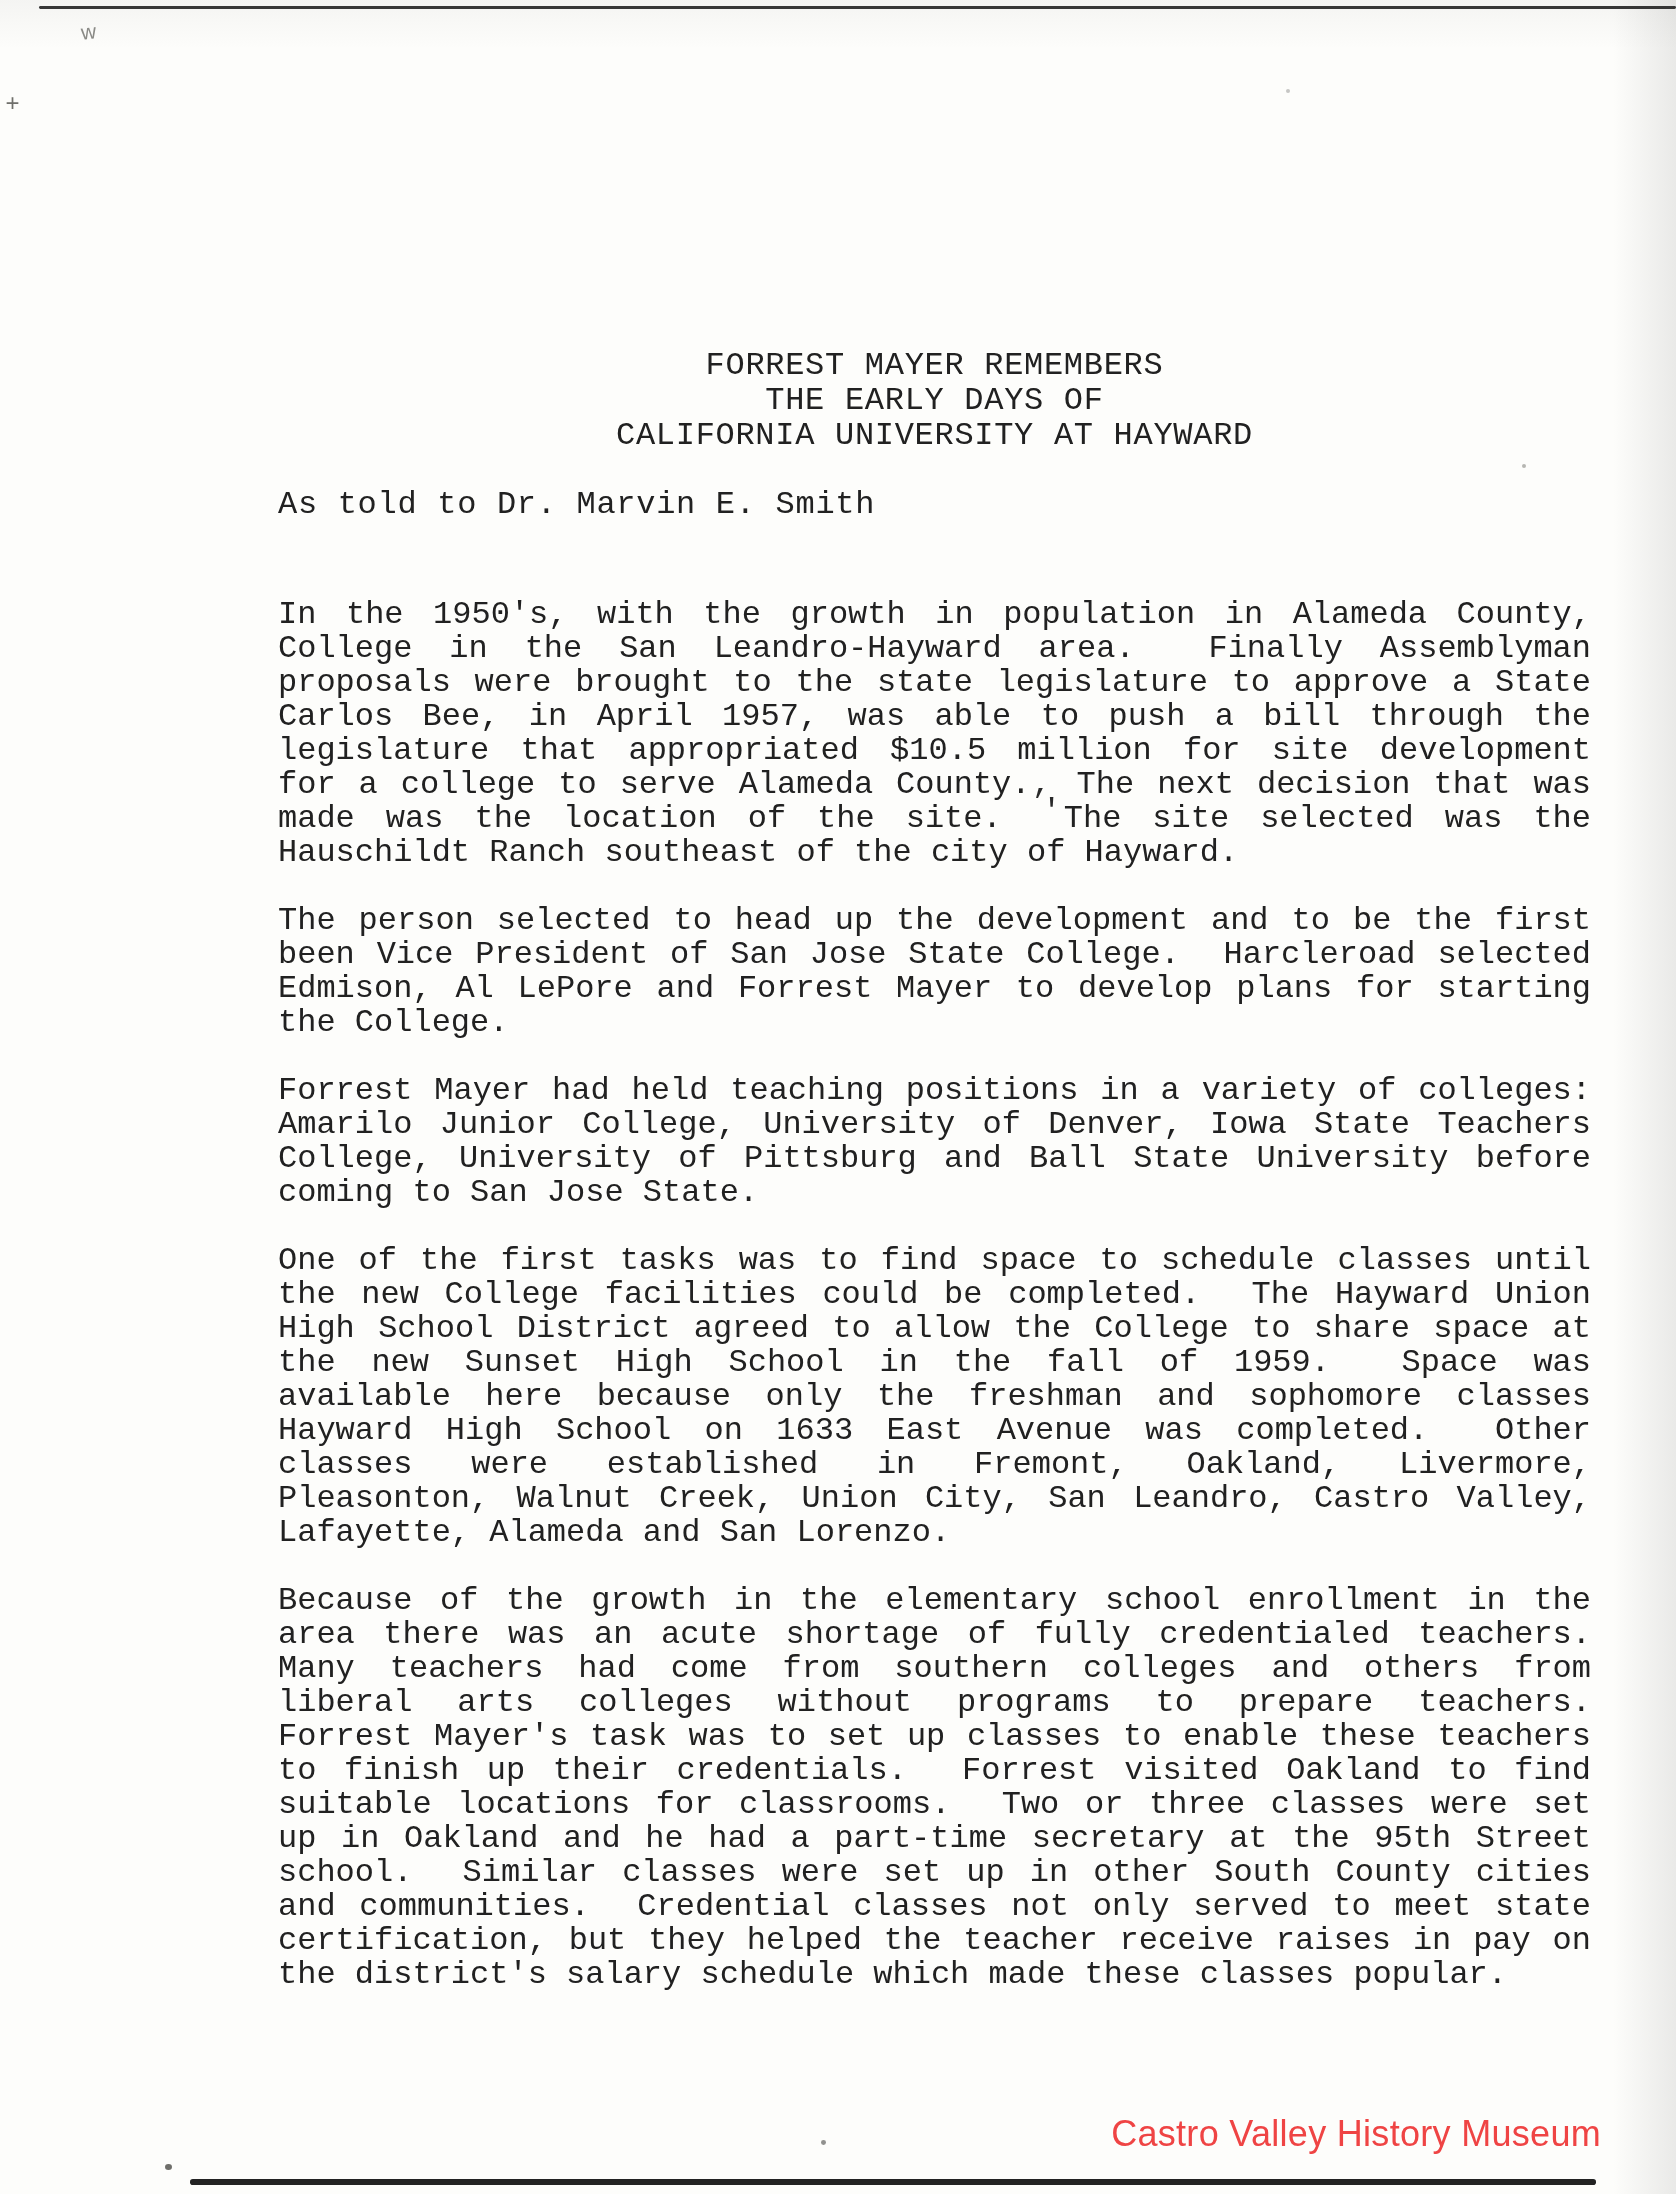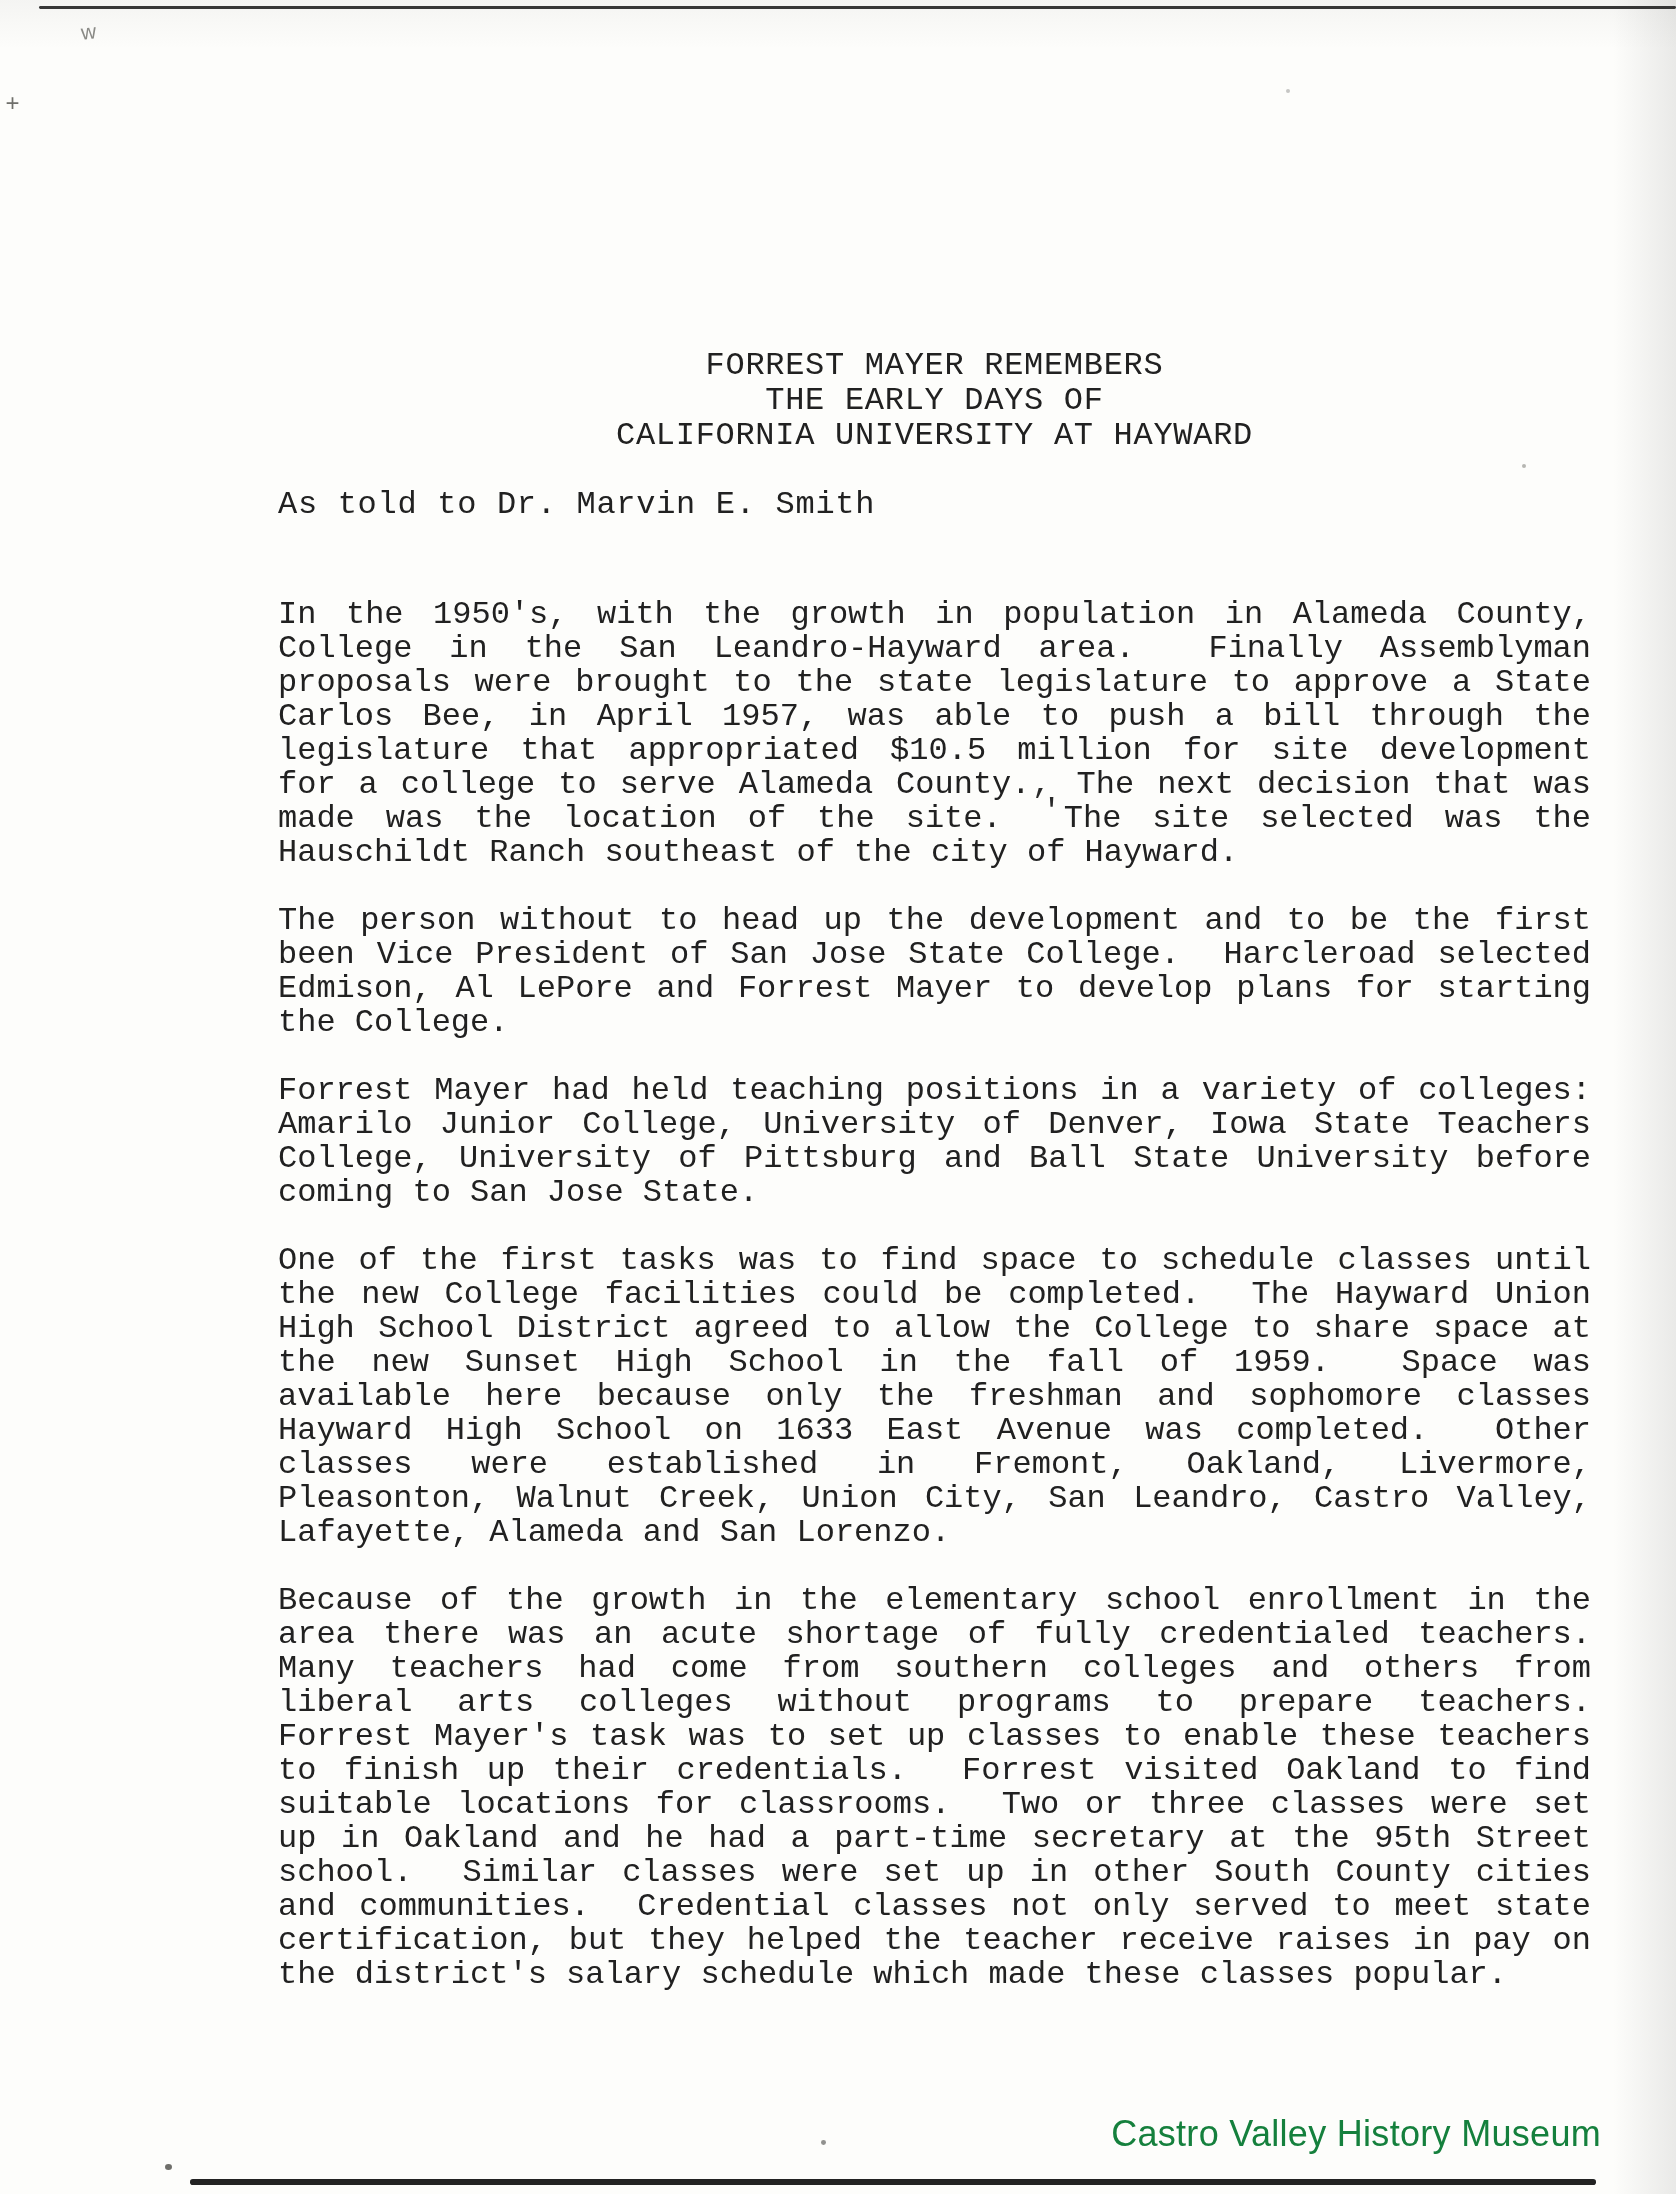--- a/index.html
+++ b/index.html
@@ -64,21 +64,21 @@
     text-align-last: left;
     -moz-text-align-last: left;
   }
   .watermark {
     position: absolute;
     top: 2113px;
     right: 75px;
     font-family: "Liberation Sans", "DejaVu Sans", sans-serif;
     font-size: 36px;
     font-weight: 400;
-    color: #15803d;
+    color: #ef4444;
     letter-spacing: 0.3px;
     white-space: nowrap;
   }
   
   .artifact { position: absolute; pointer-events: none; }
   .top-edge-line {
     top: 5.6px; left: 39px; width: 1637px; height: 3.5px;
     background: #1c1c1c; opacity: 0.88; border-radius: 1.4px;
   }
   .bottom-edge-line {
@@ -135,21 +135,21 @@
           <div class="line">In the 1950's, with the growth in population in Alameda County,</div>
           <div class="line">College in the San Leandro-Hayward area.&nbsp; Finally Assemblyman</div>
           <div class="line">proposals were brought to the state legislature to approve a State</div>
           <div class="line">Carlos Bee, in April 1957, was able to push a bill through the</div>
           <div class="line">legislature that appropriated $10.5 million for site development</div>
           <div class="line">for a college to serve Alameda County.&nbsp; The next decision that was</div>
           <div class="line">made was the location of the site.&nbsp; The site selected was the</div>
           <div class="line last">Hauschildt Ranch southeast of the city of Hayward.</div>
         </div>
         <div class="paragraph">
-          <div class="line">The person without to head up the development and to be the first</div>
+          <div class="line">The person selected to head up the development and to be the first</div>
           <div class="line">been Vice President of San Jose State College.&nbsp; Harcleroad selected</div>
           <div class="line">Edmison, Al LePore and Forrest Mayer to develop plans for starting</div>
           <div class="line last">the College.</div>
         </div>
         <div class="paragraph">
           <div class="line">Forrest Mayer had held teaching positions in a variety of colleges:</div>
           <div class="line">Amarilo Junior College, University of Denver, Iowa State Teachers</div>
           <div class="line">College, University of Pittsburg and Ball State University before</div>
           <div class="line last">coming to San Jose State.</div>
         </div>

